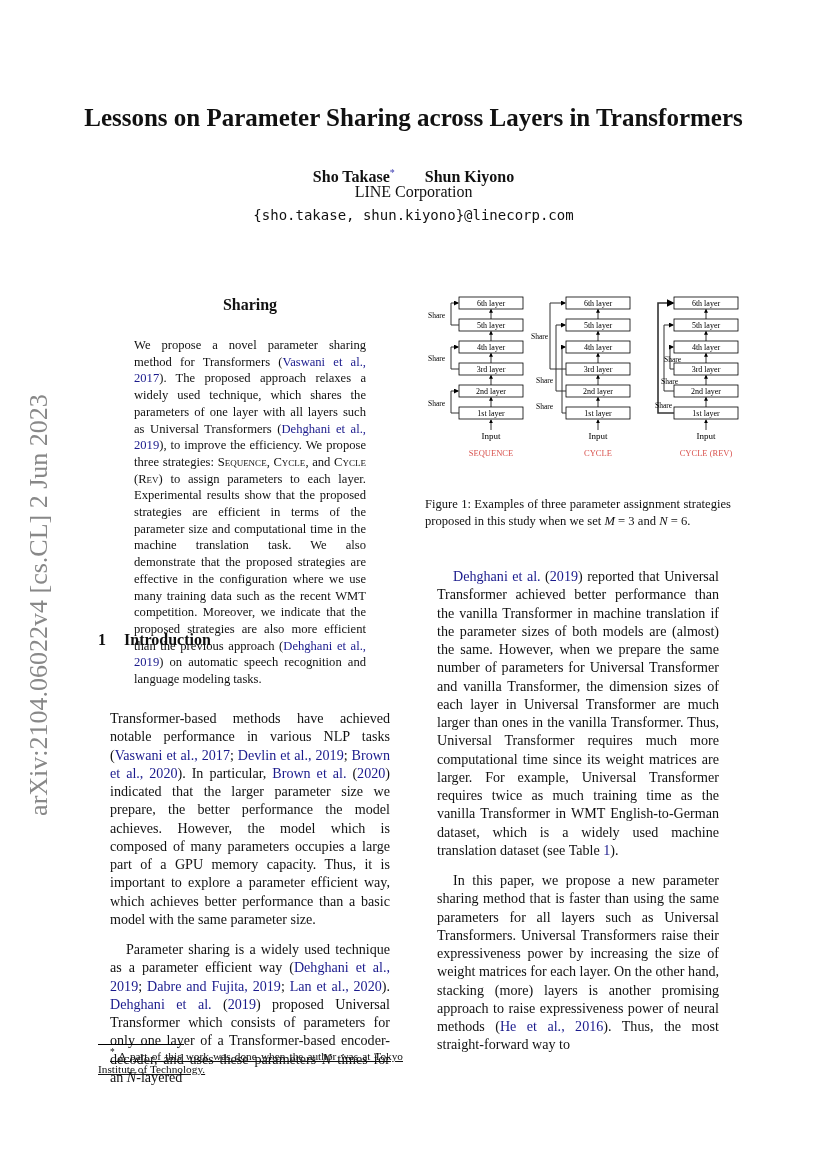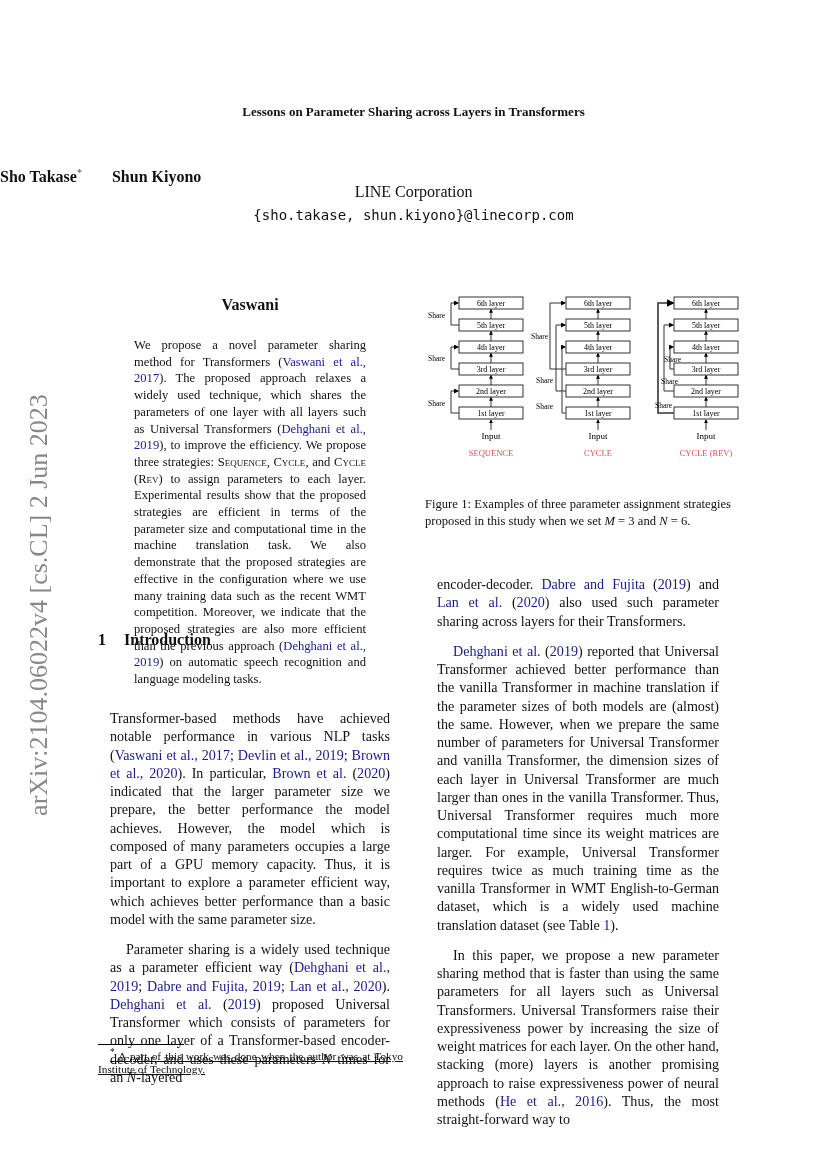--- a/index.html
+++ b/index.html
@@ -1,20 +1,20 @@
 <!DOCTYPE html>
 <html><head>
 <meta charset="utf-8">
 <style>
   html, body { margin:0; padding:0; background:#fff; }
   body { width:827px; height:1170px; position:relative; overflow:hidden;
          font-family:"Liberation Serif", serif; color:#111; }
   .abs { position:absolute; }
-  .title { left:0; width:827px; top:104px; text-align:center; font-weight:bold; font-size:13px; }
-  .authors { left:0; width:827px; top:167px; text-align:left; font-weight:bold; font-size:16px; }
+  .title { left:0; width:827px; top:104px; text-align:center; font-weight:bold; font-size:25px; }
+  .authors { left:0; width:827px; top:167px; text-align:center; font-weight:bold; font-size:16px; }
   .authors sup { color:#3a3ab0; font-weight:normal; font-size:10px; }
   .affil { left:0; width:827px; top:183px; text-align:center; font-size:16px; }
   .email { left:0; width:827px; top:207px; text-align:center; font-family:"DejaVu Sans Mono", monospace; font-size:14px; }
   .sidebar { left:14px; top:365px; width:50px; height:480px; }
   .sidebar span { position:absolute; left:50%; top:50%; transform:translate(-50%,-50%) rotate(-90deg);
                   white-space:nowrap; font-size:26px; color:#888; font-family:"Liberation Serif", serif; }
   .abs-head { left:120px; width:260px; top:296px; text-align:center; font-weight:bold; font-size:16px; }
   .para { font-size:12.6px; line-height:16.7px; text-align:justify; }
   .para p { margin:12px; }
   .col-abs { left:122px; width:256px; top:325px; }
@@ -42,21 +42,21 @@
   <span style="display:inline-block;width:22px"></span>
   <span>Shun Kiyono</span>
 </div>
 <div class="abs affil">LINE Corporation</div>
 <div class="abs email">{sho.takase, shun.kiyono}@linecorp.com</div>
 
 <div class="abs sidebar">
   <span>arXiv:2104.06022v4  [cs.CL]  2 Jun 2023</span>
 </div>
 
-<div class="abs abs-head">Vaswani</div>
+<div class="abs abs-head">Sharing</div>
 <div class="abs para col-abs">
   <p><span>We propose a novel parameter sharing method for Transformers (</span><span class="cite">Vaswani et al., 2017</span><span>). The proposed approach relaxes a widely used technique, which shares the parameters of one layer with all layers such as Universal Transformers (</span><span class="cite">Dehghani et al., 2019</span><span>), to improve the efficiency. We propose three strategies: </span><span class="sc">Sequence</span><span>, </span><span class="sc">Cycle</span><span>, and </span><span class="sc">Cycle (Rev)</span><span> to assign parameters to each layer. Experimental results show that the proposed strategies are efficient in terms of the parameter size and computational time in the machine translation task. We also demonstrate that the proposed strategies are effective in the configuration where we use many training data such as the recent WMT competition. Moreover, we indicate that the proposed strategies are also more efficient than the previous approach (</span><span class="cite">Dehghani et al., 2019</span><span>) on automatic speech recognition and language modeling tasks.</span></p>
 </div>
 
 <div class="abs sec">
   <span class="num">1</span><span>Introduction</span>
 </div>
 <div class="abs para big col-left" style="top:697px">
   <p><span>Transformer-based methods have achieved notable performance in various NLP tasks (</span><span class="cite">Vaswani et al., 2017</span><span>; </span><span class="cite">Devlin et al., 2019</span><span>; </span><span class="cite">Brown et al., 2020</span><span>). In particular, </span><span class="cite">Brown et al.</span><span> (</span><span class="cite">2020</span><span>) indicated that the larger parameter size we prepare, the better performance the model achieves. However, the model which is composed of many parameters occupies a large part of a GPU memory capacity. Thus, it is important to explore a parameter efficient way, which achieves better performance than a basic model with the same parameter size.</span></p>
   <p class="indent" style="margin-top:2px"><span>Parameter sharing is a widely used technique as a parameter efficient way (</span><span class="cite">Dehghani et al., 2019</span><span>; </span><span class="cite">Dabre and Fujita, 2019</span><span>; </span><span class="cite">Lan et al., 2020</span><span>). </span><span class="cite">Dehghani et al.</span><span> (</span><span class="cite">2019</span><span>) proposed Universal Transformer which consists of parameters for only one layer of a Transformer-based encoder-decoder, and uses these parameters </span><span class="math">N</span><span> times for an </span><span class="math">N</span><span>-layered</span></p>
@@ -151,16 +151,15 @@
     <text x="244" y="70" font-size="7.5" text-anchor="start">Share</text>
     <text x="241" y="92" font-size="7.5" text-anchor="start">Share</text>
     <text x="235" y="116" font-size="7.5" text-anchor="start">Share</text>
   </svg>
 
 <div class="abs caption">
   <span id="capText"><span>Figure 1: Examples of three parameter assignment strategies proposed in this study when we set </span><span class="math">M</span><span> = 3 and </span><span class="math">N</span><span> = 6.</span></span>
 </div>
 
 <div class="abs para big col-right" style="top:563px">
-  <p><span>encoder-decoder. </span><span class="cite">Dabre and Fujita</span><span> (</span><span class="cite">2019</span><span>) and </span><span class="cite">Lan et al.</span><span> (</span><span class="cite">2020</span><span>) also used such parameter sharing across layers for their Transformers.</span></p>
   <p class="indent" style="margin-top:4px"><span class="cite">Dehghani et al.</span><span> (</span><span class="cite">2019</span><span>) reported that Universal Transformer achieved better performance than the vanilla Transformer in machine translation if the parameter sizes of both models are (almost) the same. However, when we prepare the same number of parameters for Universal Transformer and vanilla Transformer, the dimension sizes of each layer in Universal Transformer are much larger than ones in the vanilla Transformer. Thus, Universal Transformer requires much more computational time since its weight matrices are larger. For example, Universal Transformer requires twice as much training time as the vanilla Transformer in WMT English-to-German dataset, which is a widely used machine translation dataset (see Table </span><span class="cite">1</span><span>).</span></p>
   <p class="indent" style="margin-top:4px"><span>In this paper, we propose a new parameter sharing method that is faster than using the same parameters for all layers such as Universal Transformers. Universal Transformers raise their expressiveness power by increasing the size of weight matrices for each layer. On the other hand, stacking (more) layers is another promising approach to raise expressiveness power of neural methods (</span><span class="cite">He et al., 2016</span><span>). Thus, the most straight-forward way to</span></p>
 </div>
 
 </body></html>

